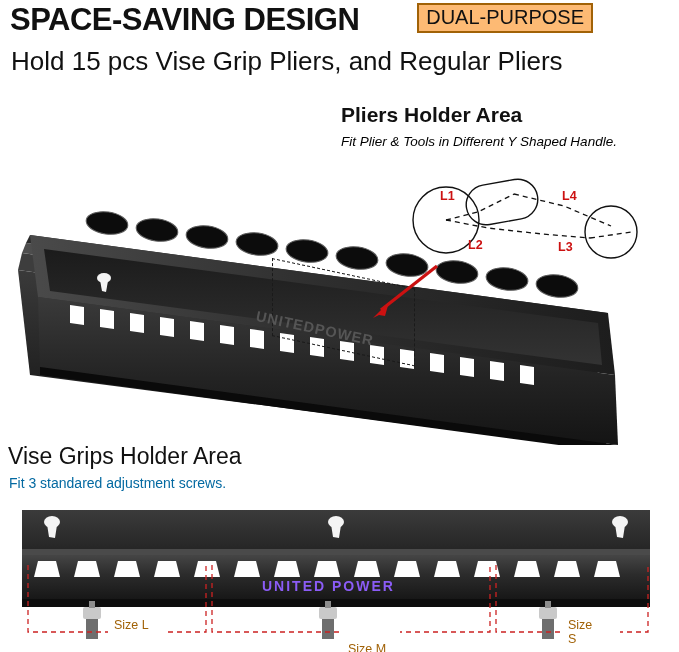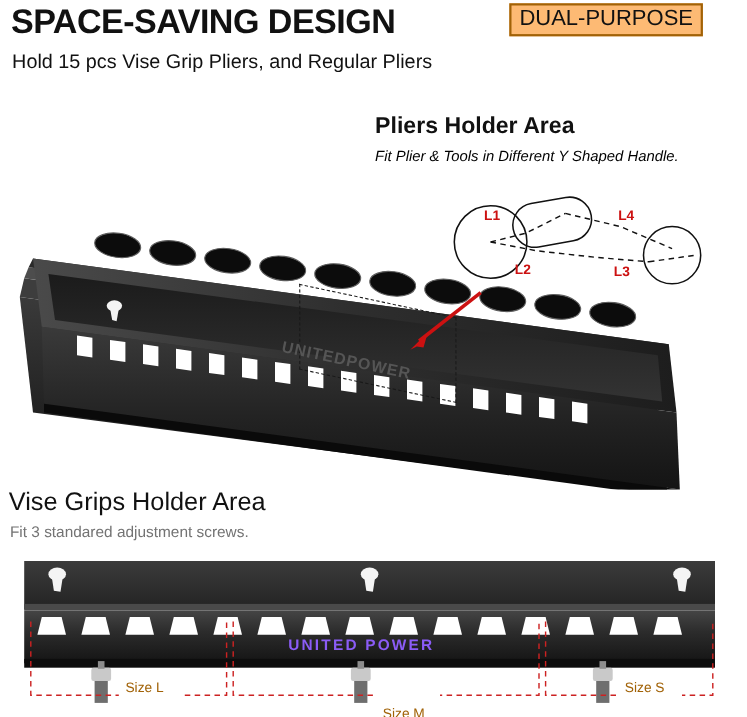--- a/index.html
+++ b/index.html
@@ -12,21 +12,20 @@
     height: 652px;
     position: relative;
     font-family: "Liberation Sans", sans-serif;
     color: #111;
     overflow: hidden;
   }
   .page {
     position: relative;
     width: 599px;
     height: 652px;
-    padding-left: 46px;
   }
 
   
   .headline {
     position: absolute;
     left: 10px;
     top: 2px;
     font-size: 31px;
     font-weight: bold;
     letter-spacing: -0.5px;
@@ -41,21 +40,21 @@
     font-size: 20px;
     font-weight: normal;
     letter-spacing: 0px;
     line-height: 1.05;
     background: #fdba74;
   }
   .subhead {
     position: absolute;
     left: 11px;
     top: 46px;
-    font-size: 18px;
+    font-size: 26px;
     font-weight: normal;
     white-space: nowrap;
   }
 
   
   .pliers-title {
     position: absolute;
     left: 341px;
     top: 103px;
     font-size: 21px;
@@ -75,21 +74,21 @@
     left: 8px;
     top: 443px;
     font-size: 23px;
     font-weight: normal;
   }
   .vise-sub {
     position: absolute;
     left: 9px;
     top: 475px;
     font-size: 14px;
-    color: #737373;
+    color: #0369a1;
   }
 
   
   .top-art {
     position: absolute;
     left: 0;
     top: 125px;
     width: 679px;
     height: 320px;
   }

